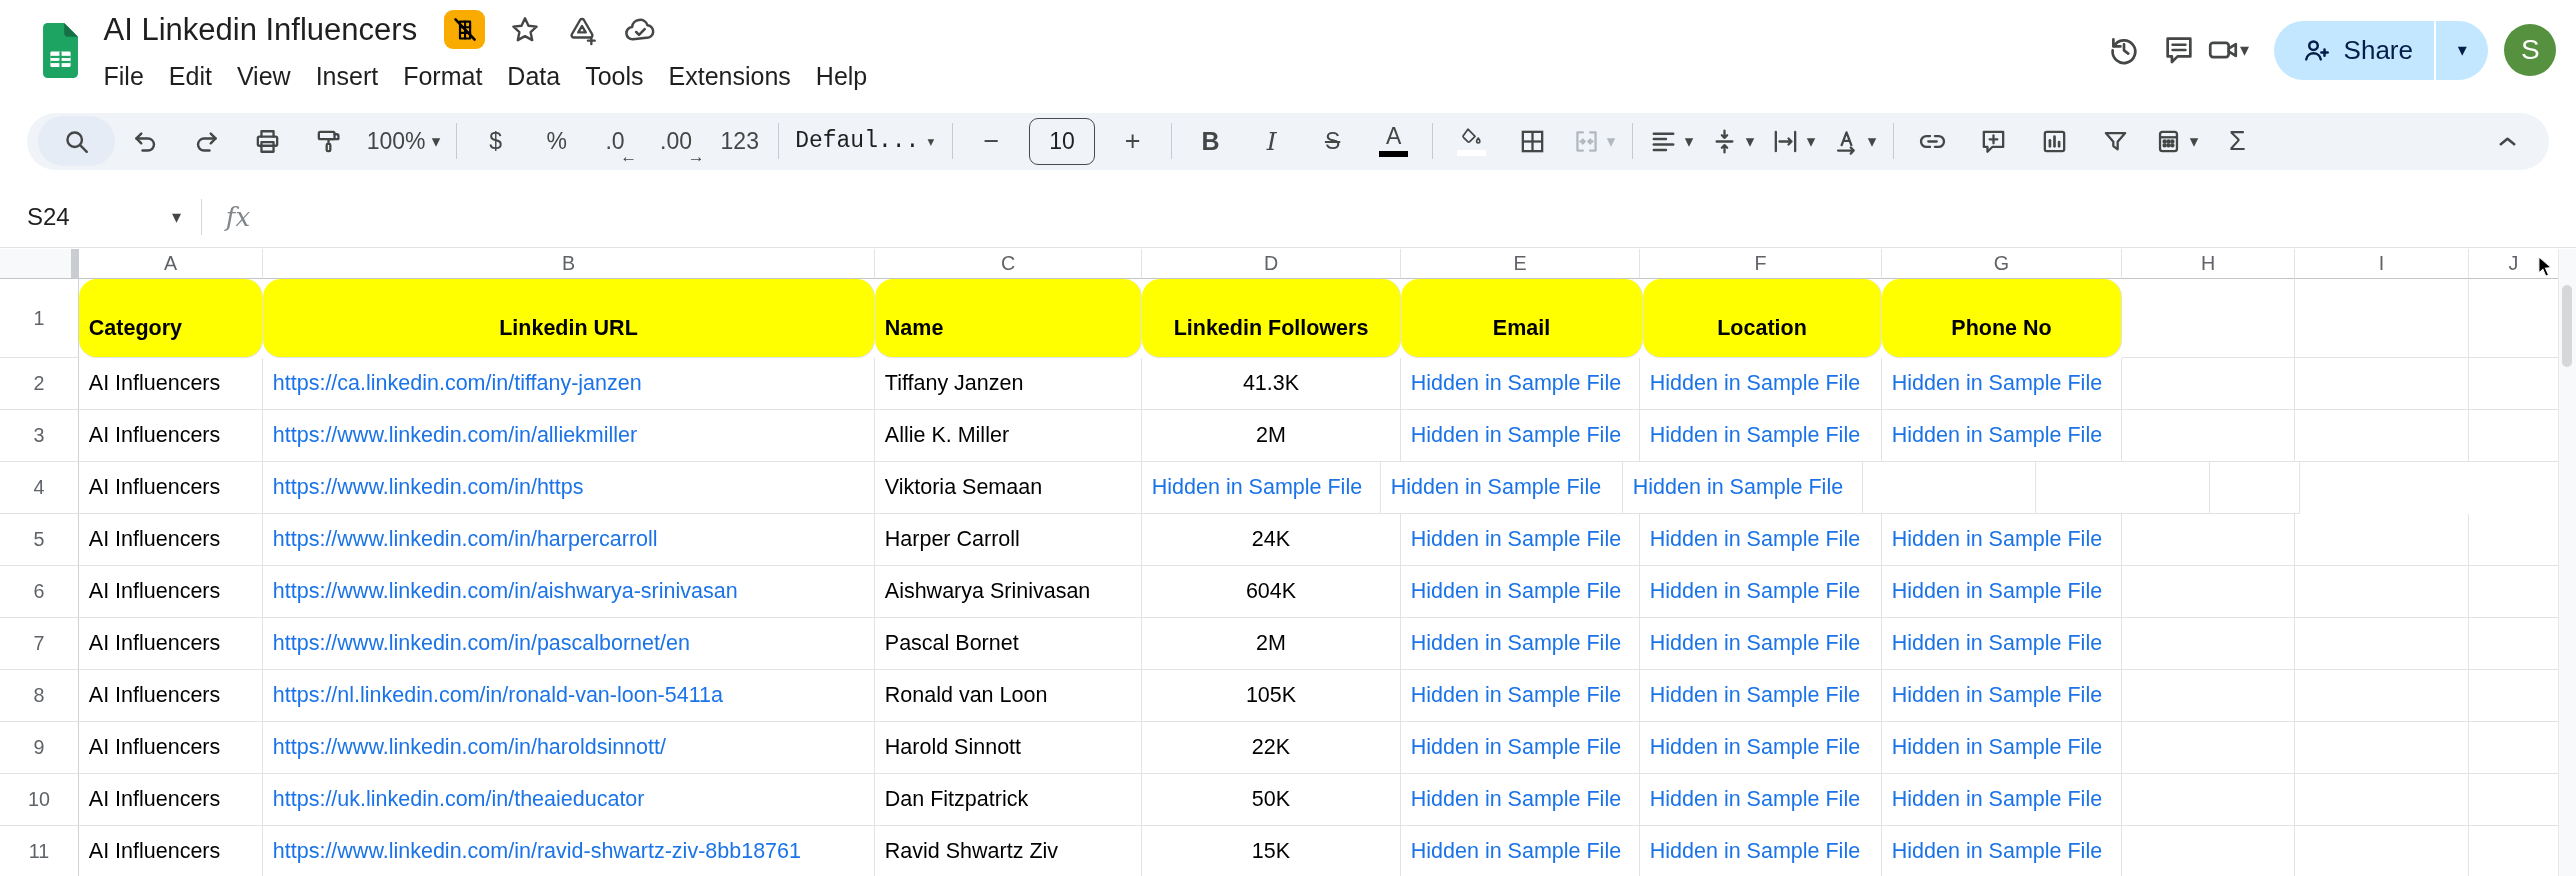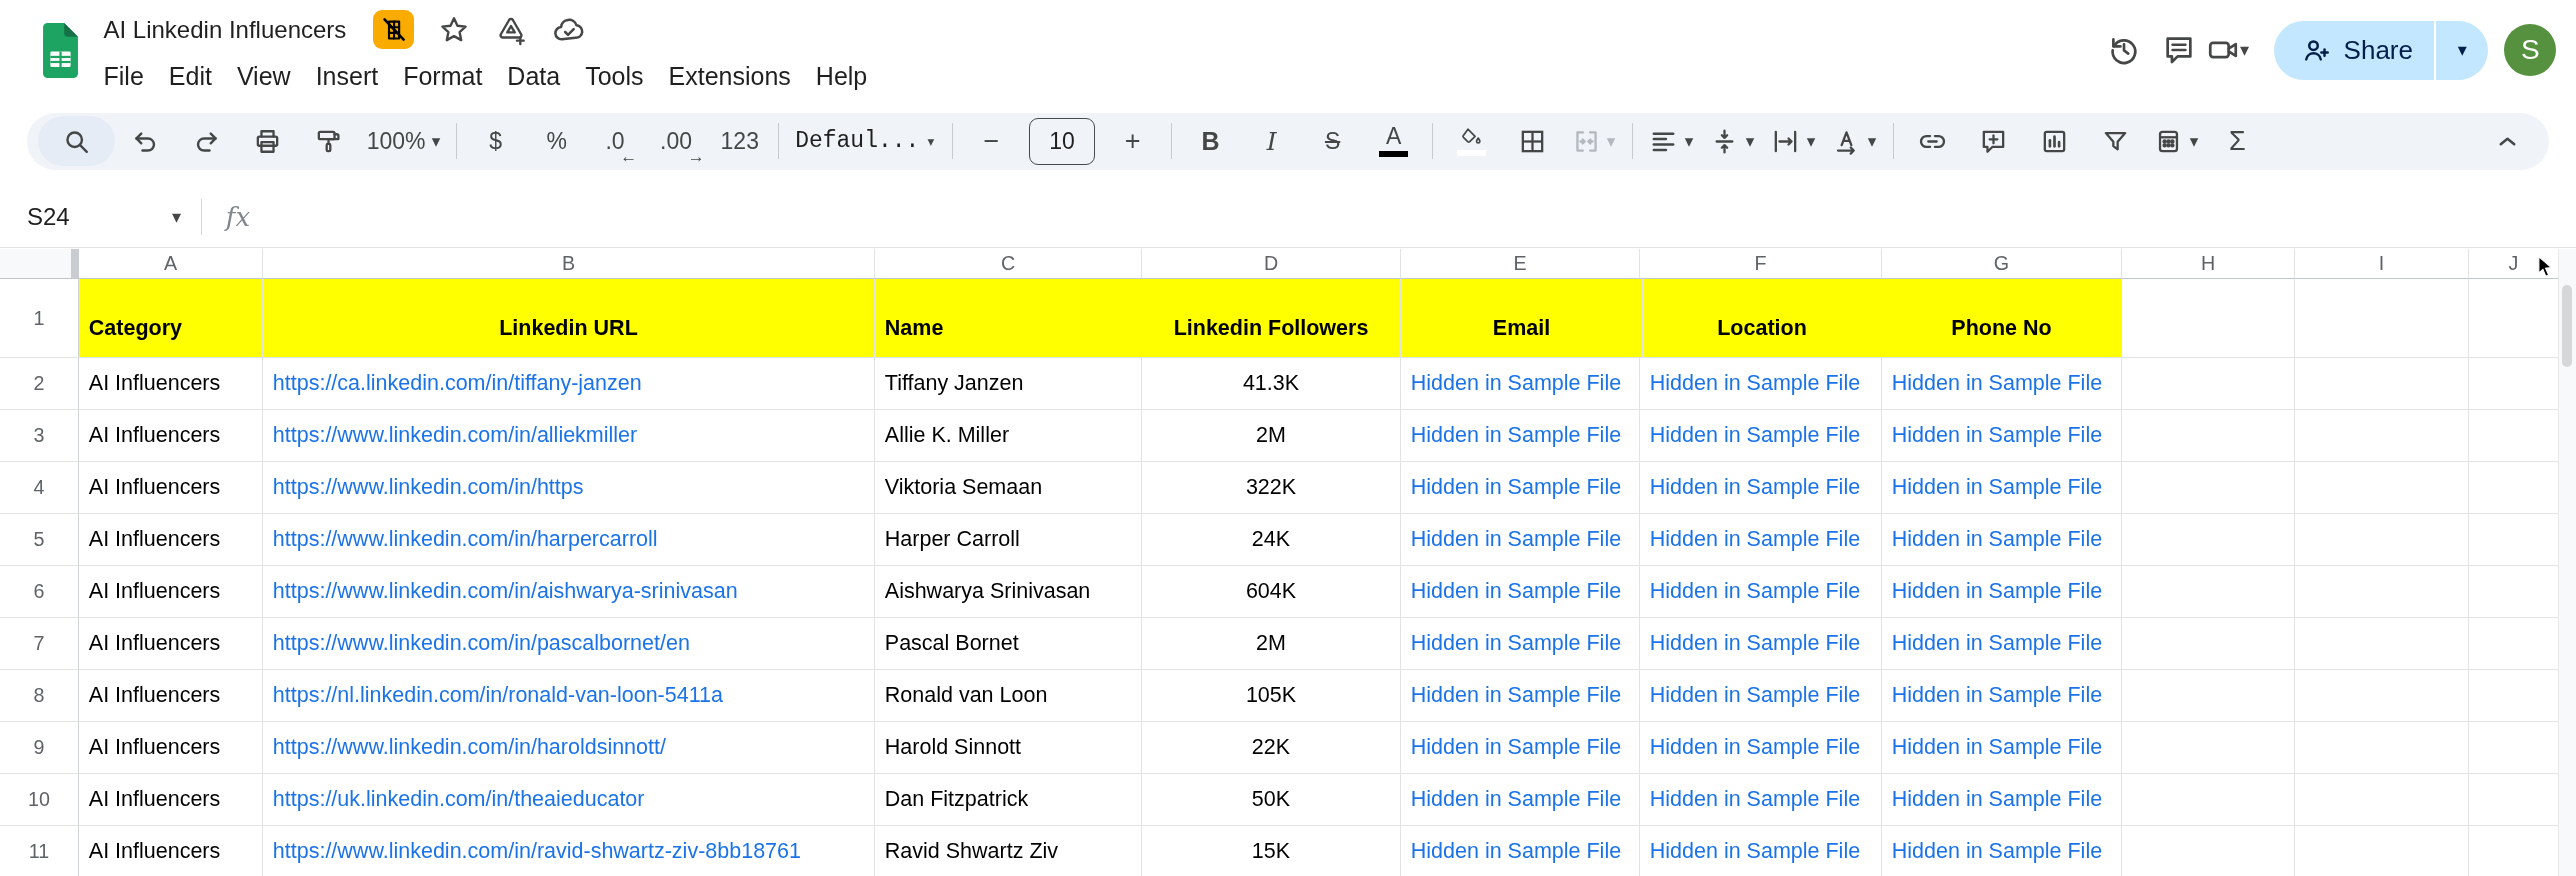--- a/index.html
+++ b/index.html
@@ -5,21 +5,21 @@
   html,body{margin:0;padding:0;}
   body{width:2576px;height:877px;position:relative;overflow:hidden;background:#fff;
        font-family:"Liberation Sans",sans-serif;color:#1f1f1f;}
   svg{display:block;}
   
   .titlebar{position:absolute;top:0;left:0;width:2576px;height:100px;background:#fff;
             display:flex;align-items:center;}
   .logo{margin-left:39px;}
   .head-main{margin-left:21.5px;display:flex;flex-direction:column;justify-content:center;}
   .title-row{display:flex;align-items:center;height:48px;}
-  .doc-title{font-size:24px;color:#1f1f1f;}
+  .doc-title{font-size:31px;color:#1f1f1f;}
   .xlsx-badge{margin-left:27px;width:41px;height:39px;background:#f9ab00;border-radius:9px;
               display:flex;align-items:center;justify-content:center;}
   .tit-icon{margin-left:21.5px;width:36px;height:36px;display:flex;align-items:center;justify-content:center;}
   .menubar{display:flex;font-size:25px;color:#1f1f1f;margin-left:-12.5px;height:41px;align-items:flex-end;}
   .menu-item{padding:3.6px 12.5px;border-radius:7.2px;cursor:default;}
   .head-right{margin-left:auto;display:flex;align-items:center;margin-right:19.7px;}
   .icon-btn{width:55px;height:55px;display:flex;align-items:center;justify-content:center;border-radius:50%;}
   .cam-group{display:flex;align-items:center;margin-right:9px;}
   .caret{font-size:18px;color:#444746;line-height:1;}
   .share-pill{display:flex;align-items:center;background:#c2e7ff;border-radius:30px;height:59px;
@@ -69,21 +69,21 @@
          display:flex;align-items:center;justify-content:center;font-size:19.7px;color:#5f6368;background:#fff;}
   .sheet-row{display:flex;}
   .row-h{width:79px;flex:none;box-sizing:border-box;border-right:1.8px solid #d0d3d6;
          border-bottom:1.8px solid #e2e3e3;display:flex;align-items:center;justify-content:center;
          font-size:19.7px;color:#5f6368;background:#fff;}
   .cell{flex:none;box-sizing:border-box;border-right:1.8px solid #e2e3e3;border-bottom:1.8px solid #e2e3e3;
         display:flex;align-items:center;padding:0 9.8px;font-size:21.5px;color:#000;background:#fff;
         white-space:nowrap;overflow:hidden;}
   .cell.center{justify-content:center;}
   .cell.link{color:#1a73e8;}
-  .cell.hrow{background:#ffff00;font-weight:700;align-items:flex-end;padding-bottom:16px;}
+  .cell.hrow{background:#ffff00;font-weight:700;align-items:flex-end;padding-bottom:16px;border-radius:18px;}
   .vscroll{position:absolute;top:0;right:0;width:18px;height:628px;background:#f8f9fa;
            border-left:1.8px solid #e6e8ea;box-sizing:border-box;}
   .vthumb{position:absolute;top:36px;left:2.7px;width:10.7px;height:82px;background:#d5d7d9;border-radius:6.3px;}
   .mouse-cursor{position:absolute;left:2537px;top:7.2px;}
 </style>
 </head>
 <body>
 
 <header class="titlebar">
   <span class="logo">
@@ -421,21 +421,20 @@
         <div class="cell link" style="width: 240px;">Hidden in Sample File</div>
         <div class="cell" style="width: 173px;"></div>
         <div class="cell" style="width: 174px;"></div>
         <div class="cell" style="width: 90px;"></div>
       </div>
       <div class="sheet-row" style="height: 52px;">
         <div class="row-h">4</div>
         <div class="cell" style="width: 184px;">AI Influencers</div>
         <div class="cell link" style="width: 612px;">https://www.linkedin.com/in/https</div>
         <div class="cell" style="width: 267px;">Viktoria Semaan</div>
-        <div class="cell center" style="width: 259px;">322K</div>
         <div class="cell link" style="width: 239px;">Hidden in Sample File</div>
         <div class="cell link" style="width: 242px;">Hidden in Sample File</div>
         <div class="cell link" style="width: 240px;">Hidden in Sample File</div>
         <div class="cell" style="width: 173px;"></div>
         <div class="cell" style="width: 174px;"></div>
         <div class="cell" style="width: 90px;"></div>
       </div>
       <div class="sheet-row" style="height: 52px;">
         <div class="row-h">5</div>
         <div class="cell" style="width: 184px;">AI Influencers</div>

